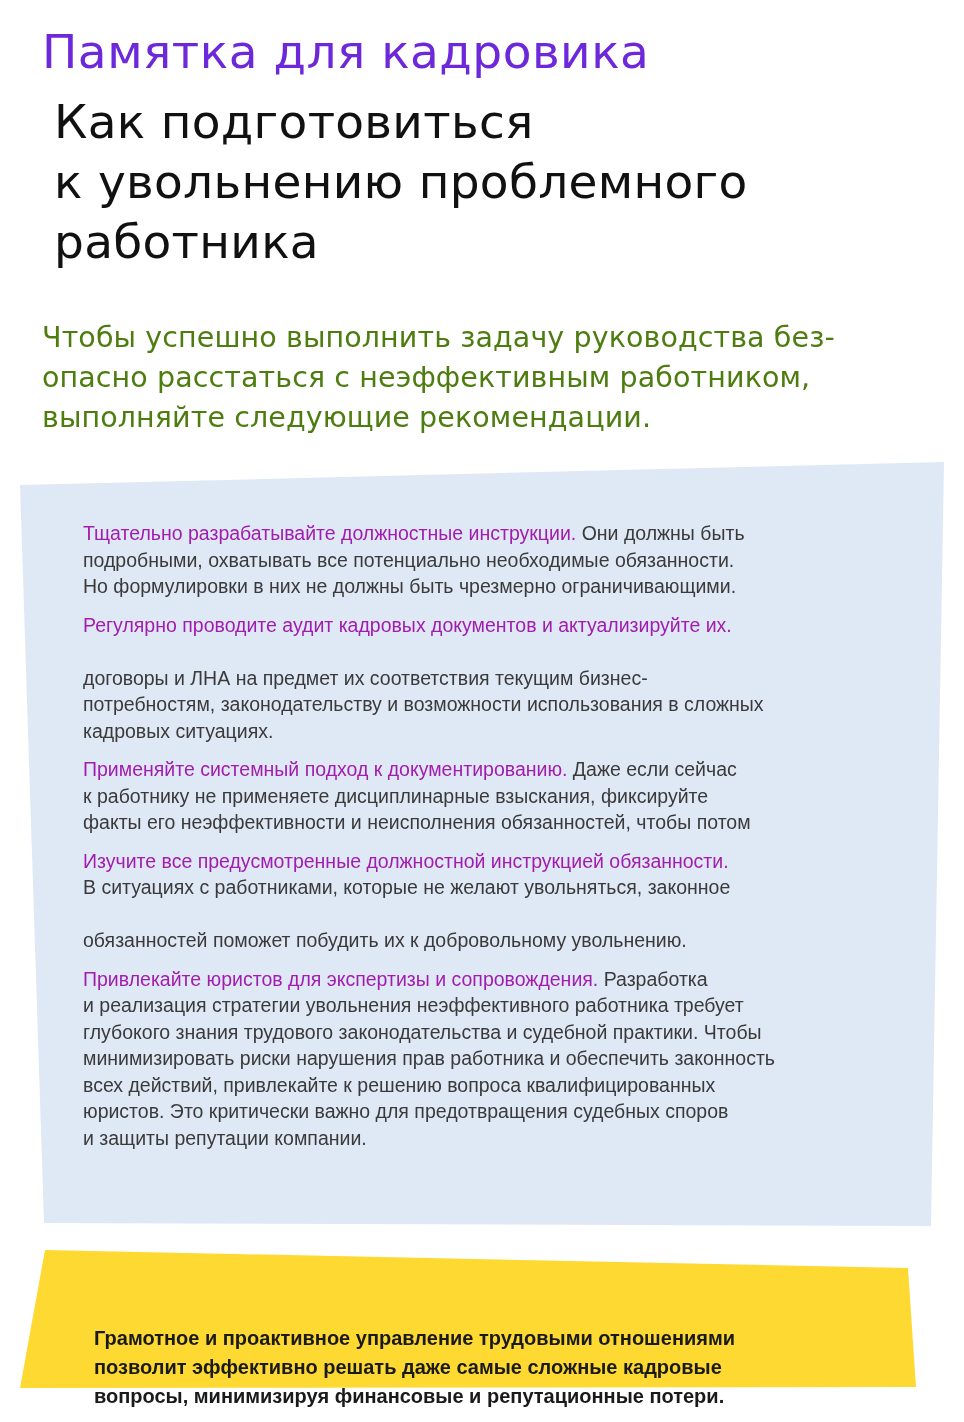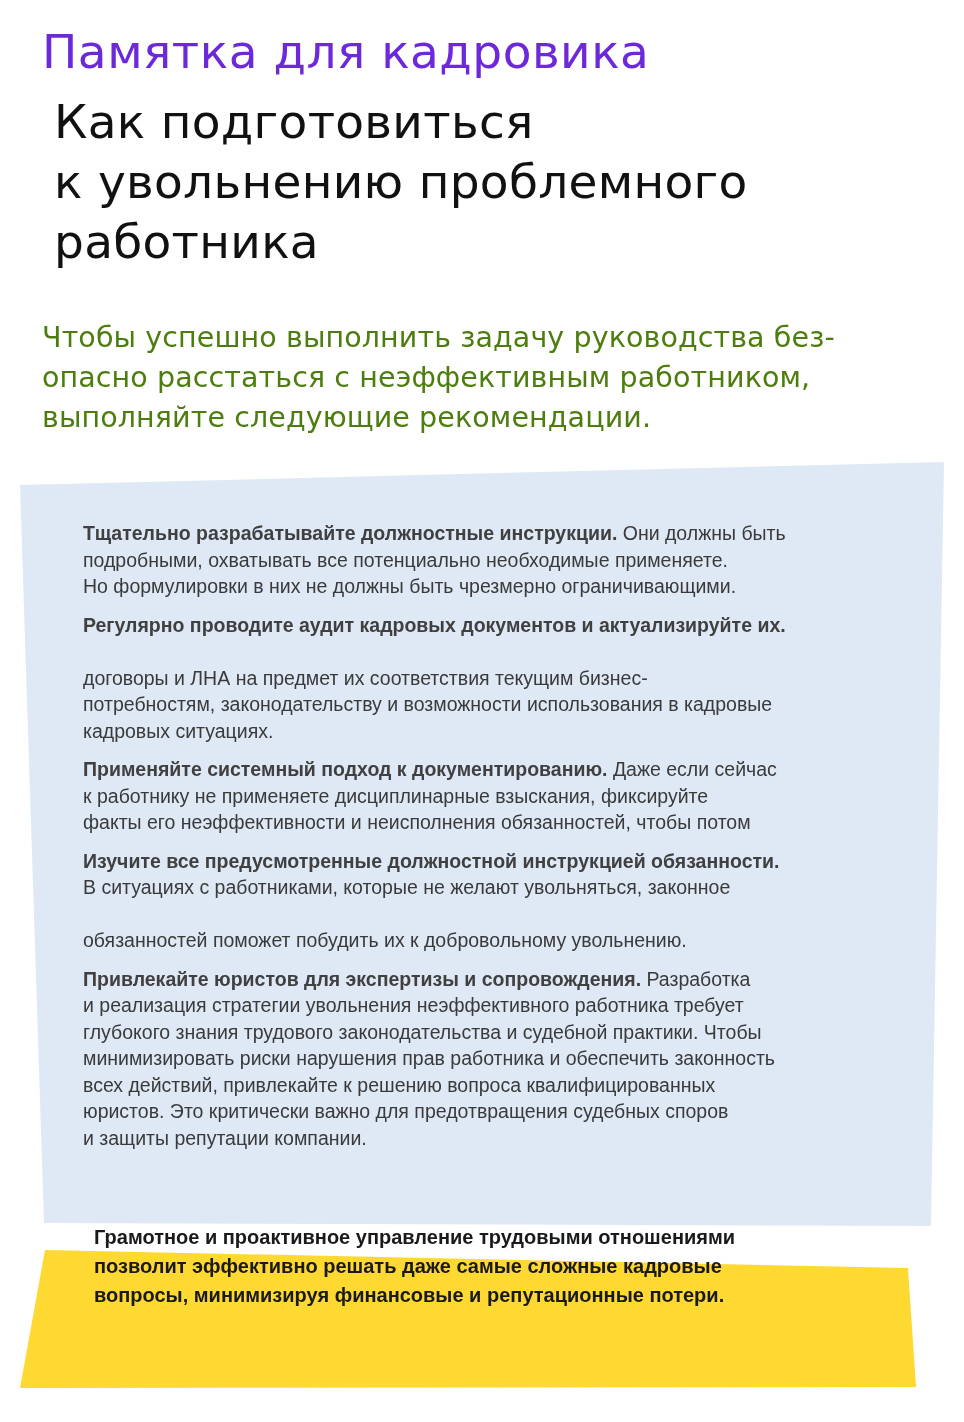--- a/index.html
+++ b/index.html
@@ -3,22 +3,22 @@
   <meta charset="utf-8">
   <style>
     html, body { margin: 0; padding: 0; background: #ffffff; }
     body { width: 964px; height: 1422px; position: relative; overflow: hidden; font-family: "DejaVu Sans", sans-serif; }
     .kicker { position: absolute; left: 42px; top: 22px; font-size: 47px; line-height: 60px; color: #6d28d9; letter-spacing: 0.5px; margin: 0; font-weight: normal; }
     .title { position: absolute; left: 42px; top: 80px; font-size: 47px; line-height: 60px; color: #111111; margin: 12px; font-weight: normal; letter-spacing: 0.3px; }
     .lead { position: absolute; left: 42px; top: 318px; width: 890px; font-size: 28.5px; line-height: 40px; color: #4d7c0f; margin: 0; letter-spacing: 0.1px; }
     .panel-svg { position: absolute; left: 0; top: 0; width: 964px; height: 1422px; }
     .items { position: absolute; left: 83px; top: 520px; width: 820px; font-family: "Liberation Sans", sans-serif; font-size: 19.5px; line-height: 26.5px; color: #3a3a3a; }
     .item { margin: 0 0 12px 0; }
-    .item b { color: #404040; font-weight: bold; }
-    .callout { position: absolute; left: 94px; top: 1223px; width: 780px; font-family: "Liberation Sans", sans-serif; font-weight: bold; font-size: 20px; line-height: 29px; color: #1a1a1a; margin: 0; }
+    .item b { color: #a21caf; font-weight: normal; }
+    .callout { position: absolute; left: 94px; top: 1324px; width: 780px; font-family: "Liberation Sans", sans-serif; font-weight: bold; font-size: 20px; line-height: 29px; color: #1a1a1a; margin: 0; }
     .line { display: block; }
   </style>
 </head>
 <body>
 
 <svg class="panel-svg" viewBox="0 0 964 1422">
   <polygon points="20,485 944,462 931,1226 44,1223" fill="#dfe9f6"></polygon>
   <polygon points="45,1250 908,1268 916,1387 20,1388" fill="#fed932"></polygon>
 </svg>
 
@@ -32,28 +32,28 @@
 
 <p class="lead">
   <span class="line">Чтобы успешно выполнить задачу руководства без-</span>
   <span class="line">опасно расстаться с неэффективным работником,</span>
   <span class="line">выполняйте следующие рекомендации.</span>
 </p>
 
 <div class="items">
   <p class="item">
     <b>Тщательно разрабатывайте должностные инструкции.</b><span> Они должны быть</span><br>
-    <span>подробными, охватывать все потенциально необходимые применяете.</span><br>
+    <span>подробными, охватывать все потенциально необходимые обязанности.</span><br>
     <span>Но формулировки в них не должны быть чрезмерно ограничивающими.</span>
   </p>
   <p class="item">
     <b>Регулярно проводите аудит кадровых документов и актуализируйте их.</b><br>
     <br>
     <span>договоры и ЛНА на предмет их соответствия текущим бизнес-</span><br>
-    <span>потребностям, законодательству и возможности использования в кадровые</span><br>
+    <span>потребностям, законодательству и возможности использования в сложных</span><br>
     <span>кадровых ситуациях.</span>
   </p>
   <p class="item">
     <b>Применяйте системный подход к документированию.</b><span> Даже если сейчас</span><br>
     <span>к работнику не применяете дисциплинарные взыскания, фиксируйте</span><br>
     <span>факты его неэффективности и неисполнения обязанностей, чтобы потом</span><br>
   </p>
   <p class="item">
     <b>Изучите все предусмотренные должностной инструкцией обязанности.</b><br>
     <span>В ситуациях с работниками, которые не желают увольняться, законное</span><br>

